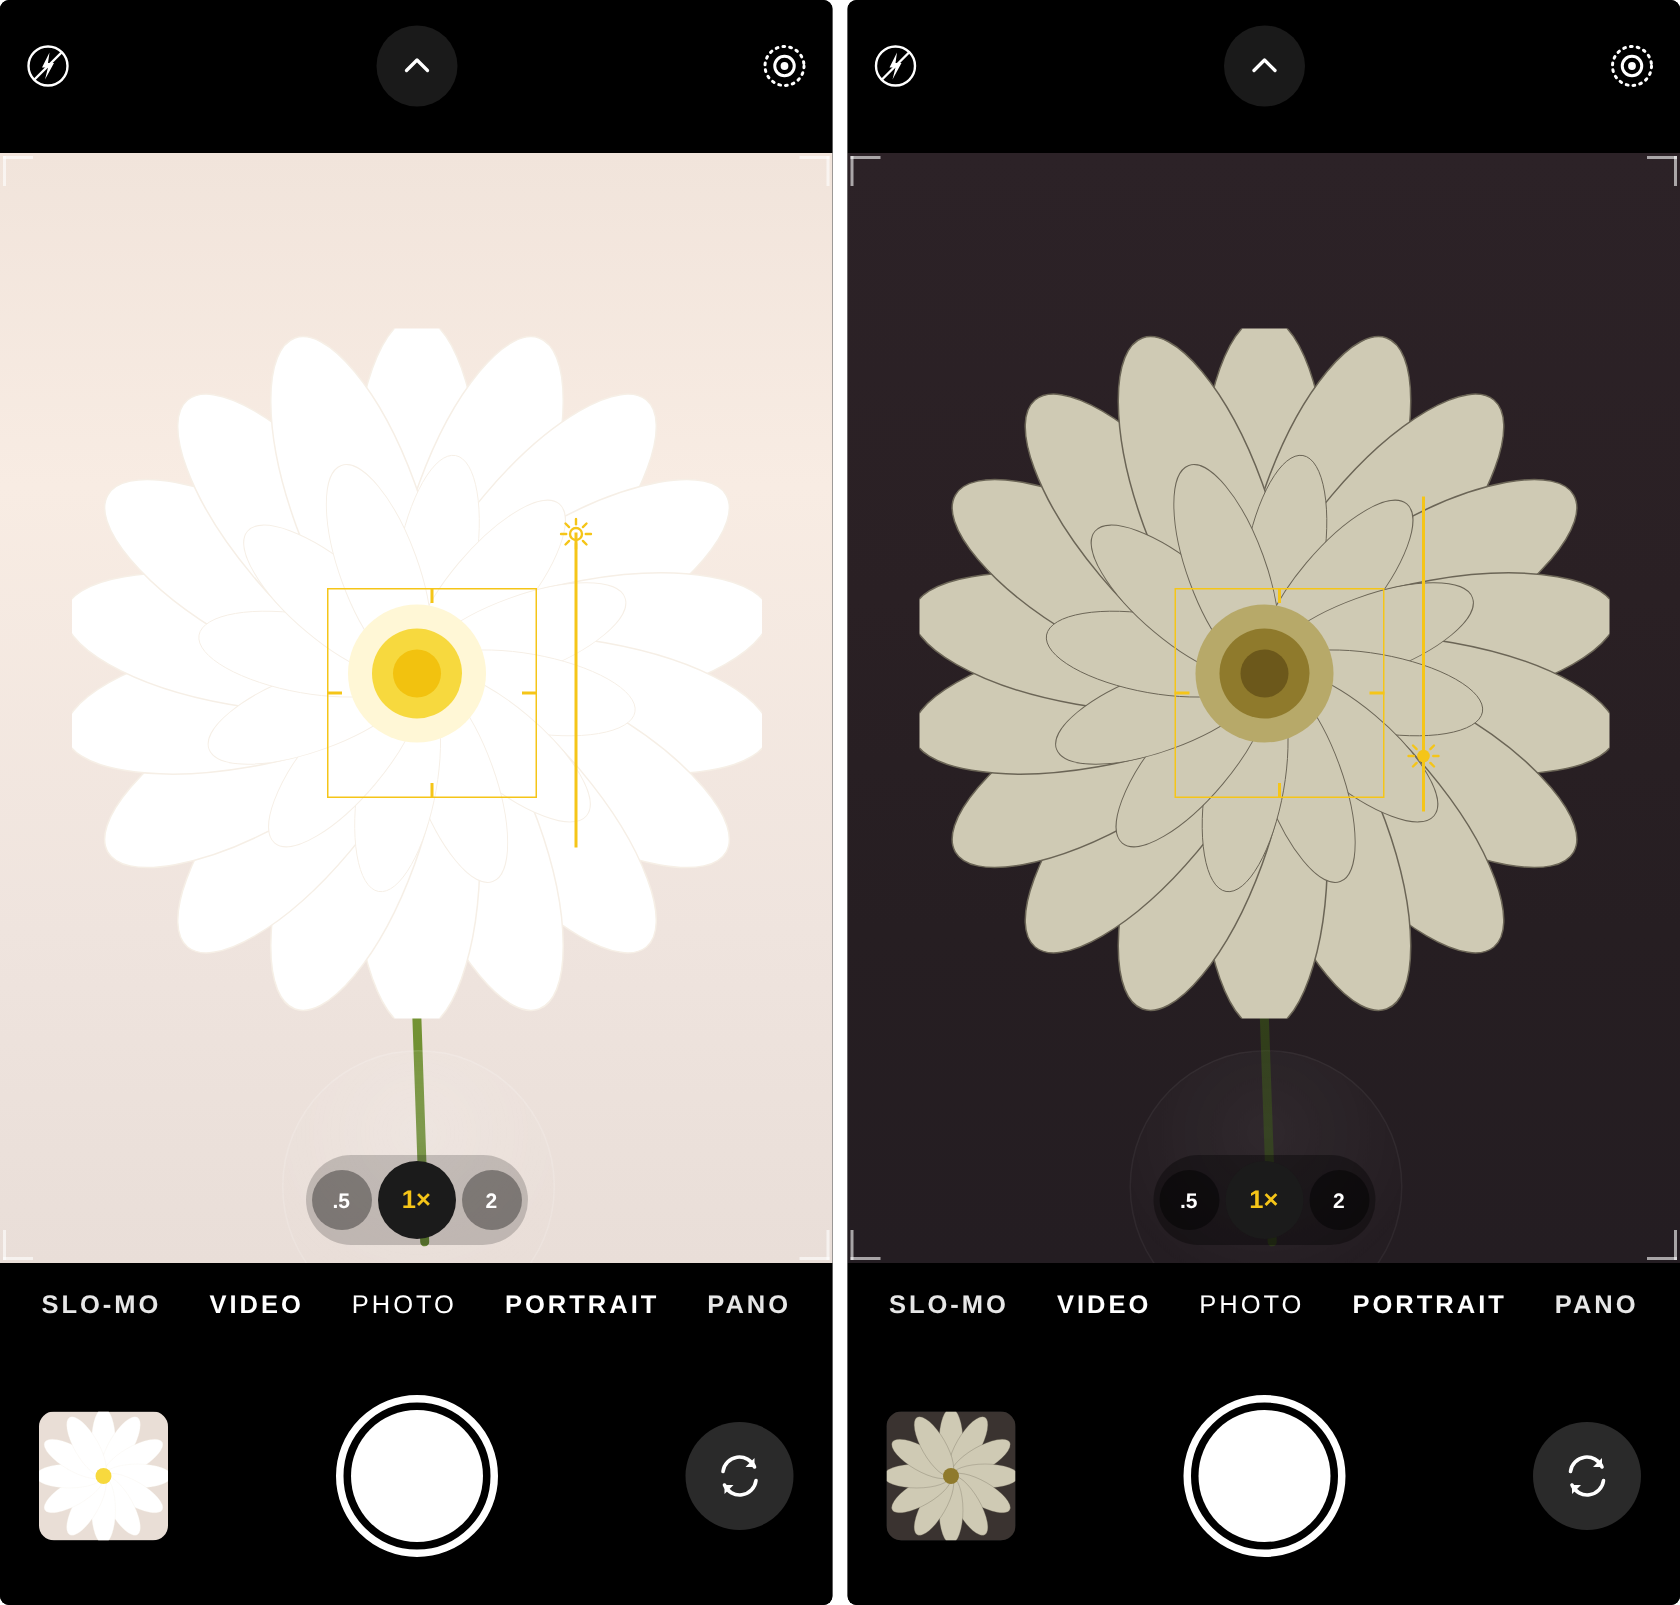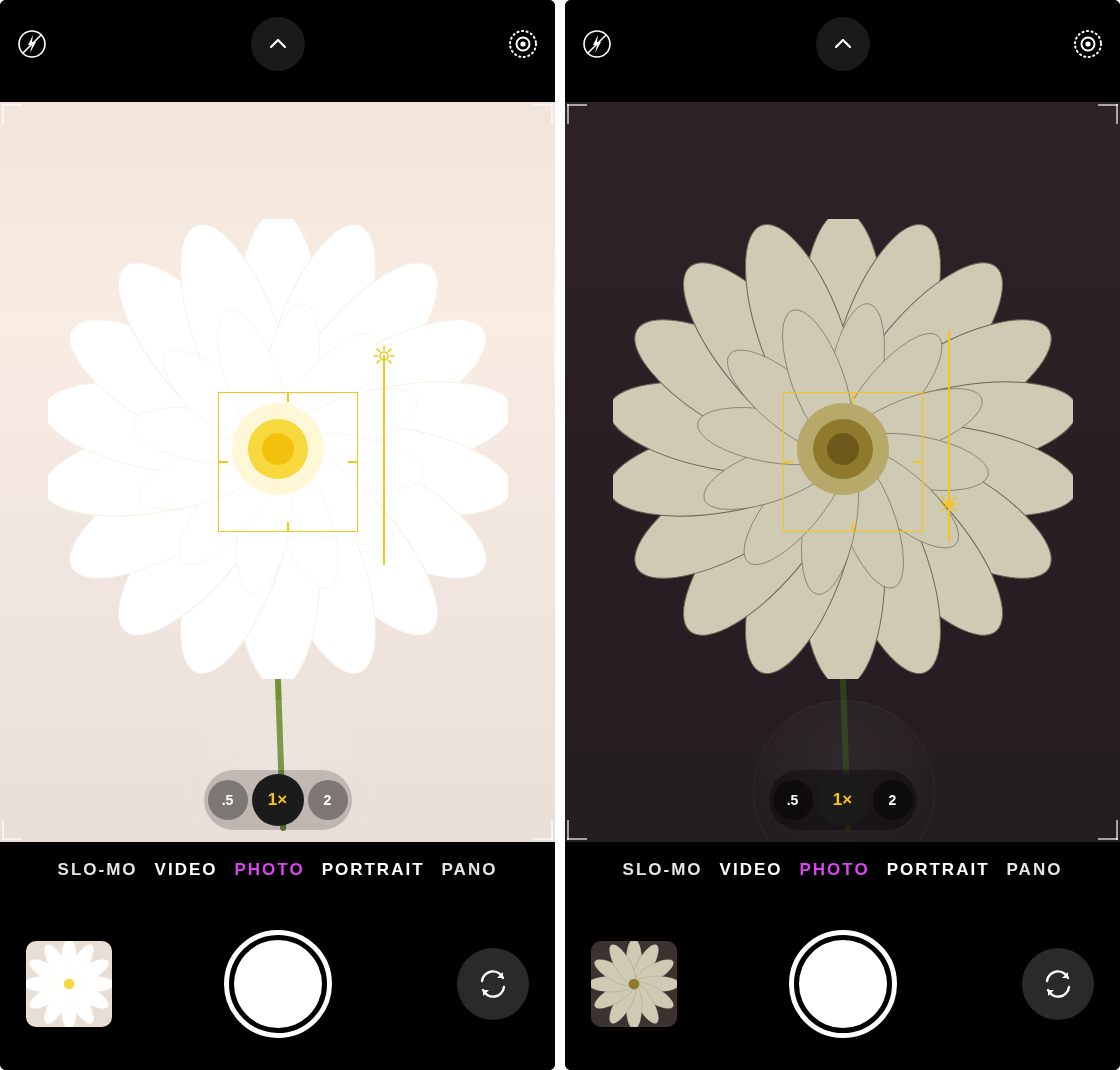--- a/index.html
+++ b/index.html
@@ -44,23 +44,23 @@
   
   .zoom{position:absolute;left:50%;bottom:12px;transform:translateX(-50%);display:flex;align-items:center;gap:4px;padding:4px;border-radius:999px;}
   .zoom-a{background:rgba(0,0,0,.18);}
   .zoom-b{background:rgba(0,0,0,.35);}
   .z{width:48px;height:48px;border-radius:50%;display:flex;align-items:center;justify-content:center;font-size:16px;font-weight:600;color:#fff;cursor:pointer;}
   .z.small{width:40px;height:40px;font-size:14px;}
   .z.active{background:#1b1b1b;color:#f5c518;width:52px;height:52px;font-size:17px;}
   .zoom-a .z:not(.active){background:rgba(0,0,0,.35);}
   .zoom-b .z:not(.active){background:rgba(0,0,0,.45);}
   
-  .mode-strip{position:absolute;left:0;right:0;top:842px;height:56px;background:#000;display:flex;align-items:center;justify-content:center;gap:17px;padding:0 8px;}
+  .mode-strip{position:absolute;left:0;right:0;top:842px;height:56px;background:#000;display:flex;align-items:center;justify-content:center;gap:32px;padding:0 8px;}
   .mode{font-size:17px;letter-spacing:2px;font-weight:600;color:#fff;white-space:nowrap;}
-  .mode.active{color:#d946ef;font-weight:700;}
+  .mode.active{color:#ffffff;font-weight:400;}
   .mode.edge{opacity:.9;}
   
   .bottom-bar{position:absolute;left:0;right:0;top:898px;bottom:0;background:#000;}
   .thumb{position:absolute;left:26px;top:50%;width:86px;height:86px;margin-top:-43px;border-radius:10px;overflow:hidden;background:#222;}
   .shutter{position:absolute;left:50%;top:50%;width:108px;height:108px;margin:-54px 0 0 -54px;border-radius:50%;background:#000;box-sizing:border-box;border:5px solid #fff;display:flex;align-items:center;justify-content:center;cursor:pointer;}
   .shutter-inner{width:88px;height:88px;border-radius:50%;background:#fff;}
   .flip{position:absolute;right:26px;top:50%;width:72px;height:72px;margin-top:-36px;border-radius:50%;background:#2a2a2a;display:flex;align-items:center;justify-content:center;cursor:pointer;}
   
   .mini-flower{position:absolute;inset:0;display:flex;align-items:center;justify-content:center;}
 </style>

